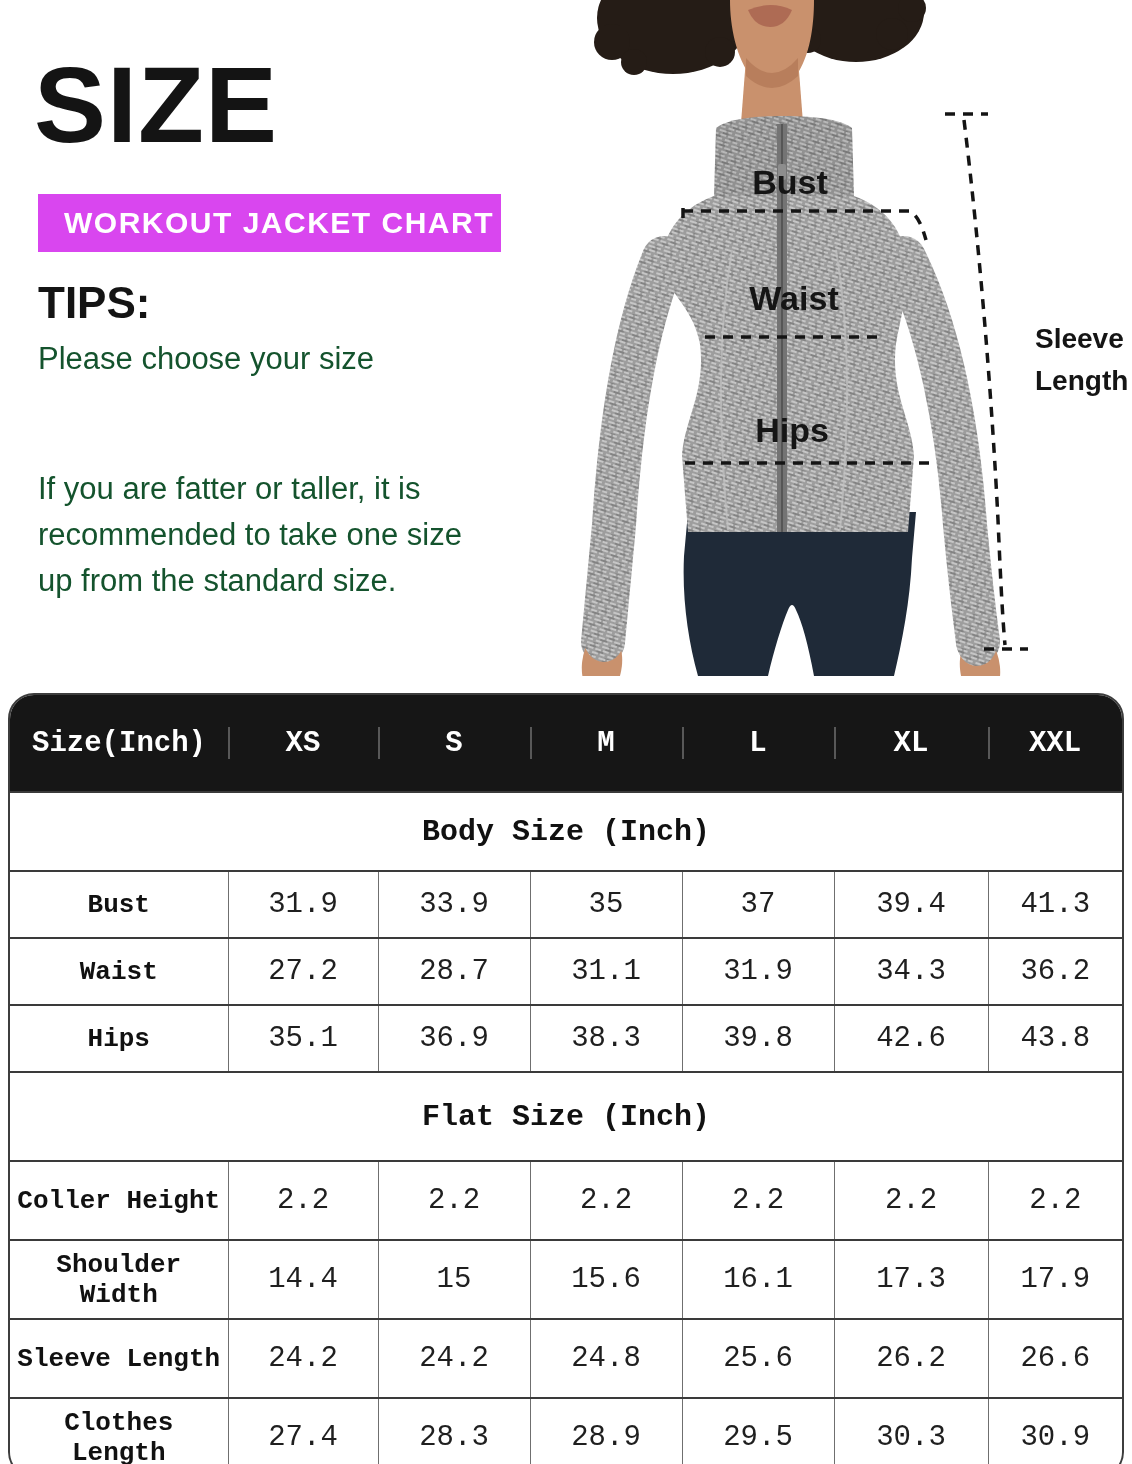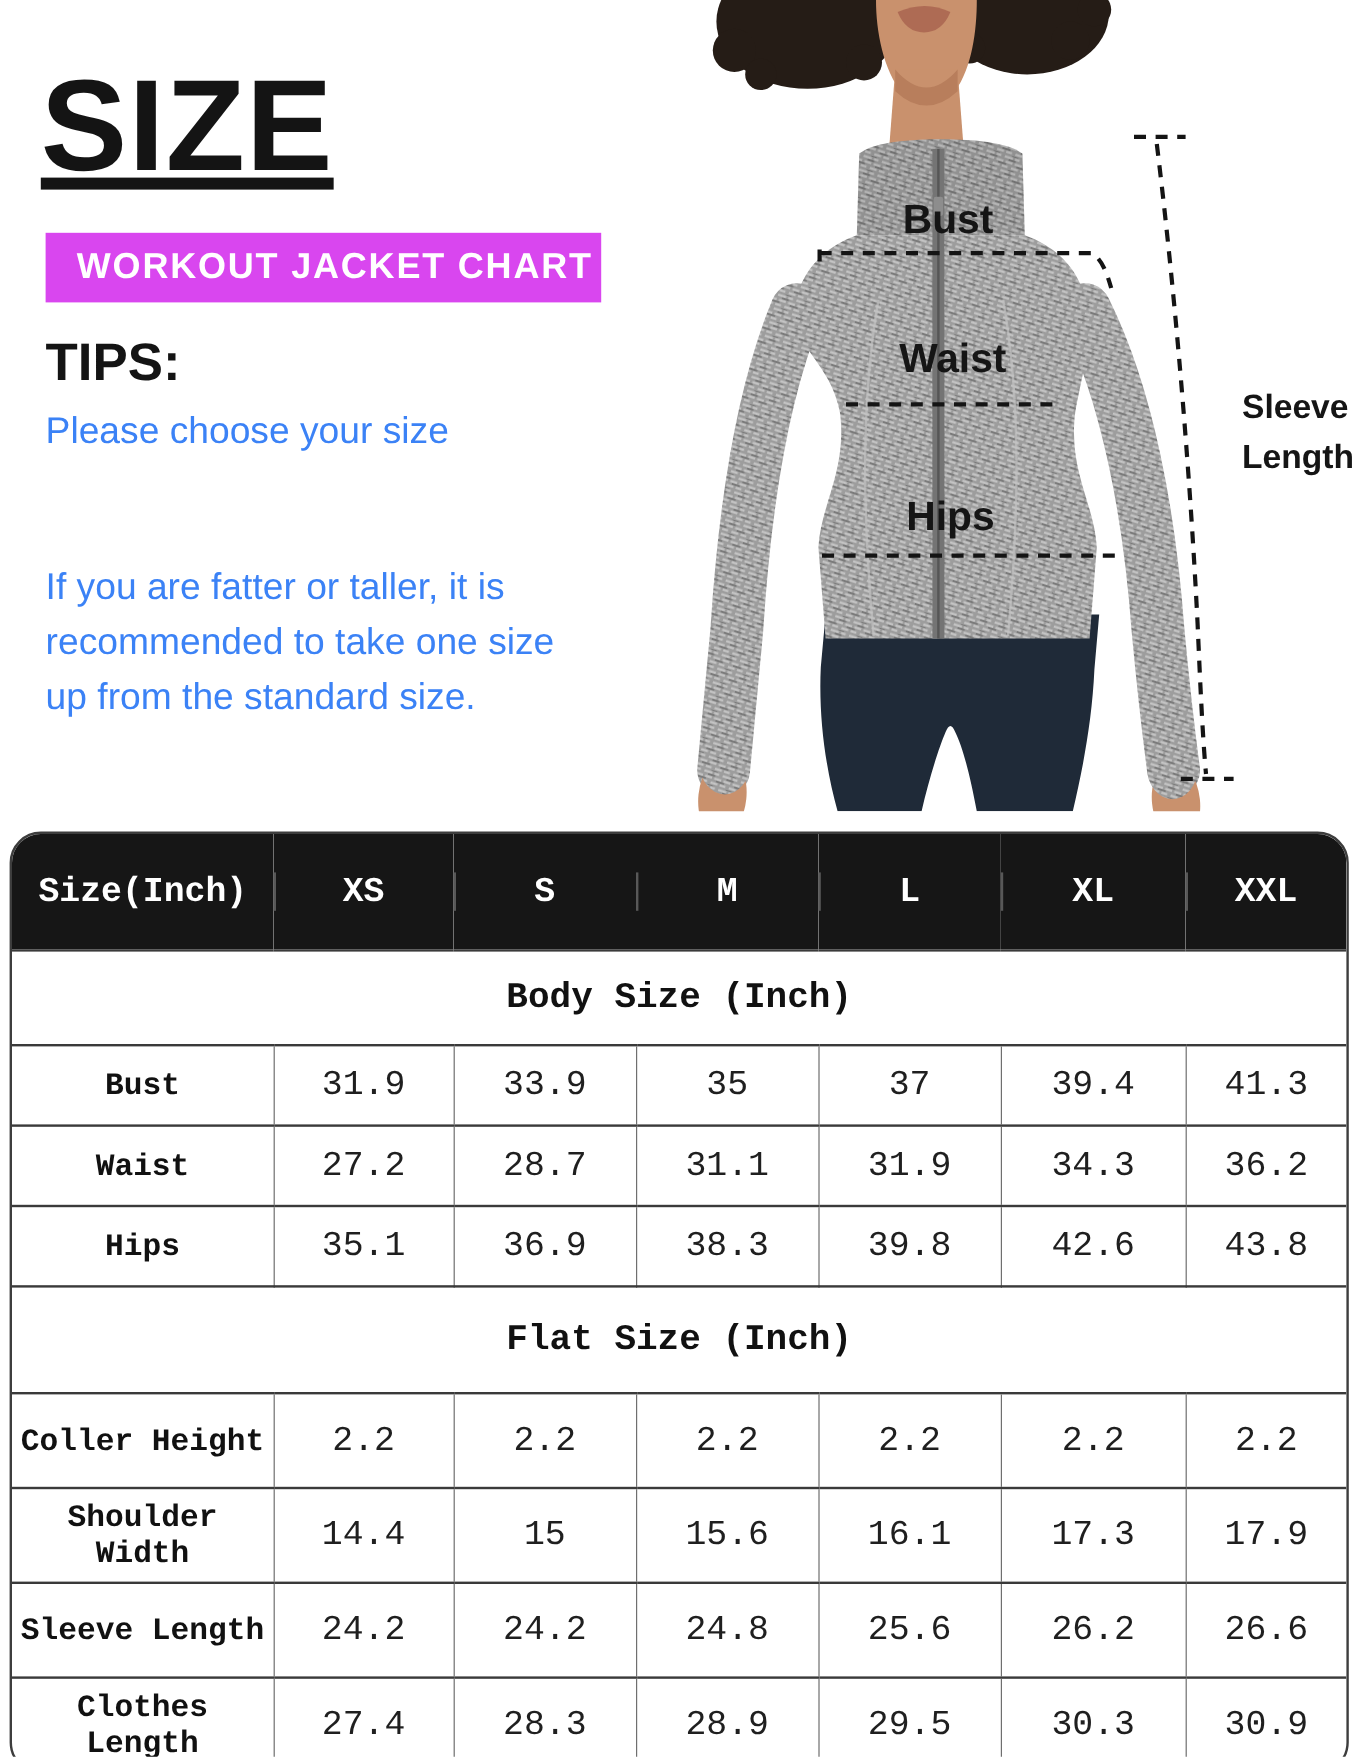--- a/index.html
+++ b/index.html
@@ -7,36 +7,36 @@
     width:1132px; height:1464px;
     background:#ffffff;
     font-family:"Liberation Sans", sans-serif;
     position:relative;
     overflow:hidden;
   }
   
   .size-title {
     position:absolute; left:34px; top:50px;
     font-size:108px; line-height:1.02; font-weight:800;
-    color:#141414; letter-spacing:1px;text-decoration:underline;
+    color:#141414; letter-spacing:1px;
   }
   .banner {
     position:absolute; left:38px; top:194px;
     width:463px; height:58px; box-sizing:border-box;
     background:#d946ef; color:#ffffff;
     font-size:30px; font-weight:700; letter-spacing:1.5px;
     display:flex; align-items:center; padding-left:26px;
   }
   .tips-title {
     position:absolute; left:38px; top:278px;
     font-size:44px; font-weight:800; color:#141414;text-align:right;
   }
   .tips-p {
     position:absolute; left:38px; width:520px;
-    font-size:31px; line-height:46px; color:#3b82f6;
+    font-size:31px; line-height:46px; color:#14532d;
   }
   .tips-p.p1 { top:336px; }
   .tips-p.p2 { top:466px; }
   
   .figure { position:absolute; left:560px; top:0; width:572px; height:676px; }
   .figure svg { font-family:"Liberation Sans", sans-serif; display:block; }
   
   .table-wrap {
     position:absolute; left:8px; top:693px; width:1116px;
     border:2px solid #3d3d3d; border-radius:26px;

